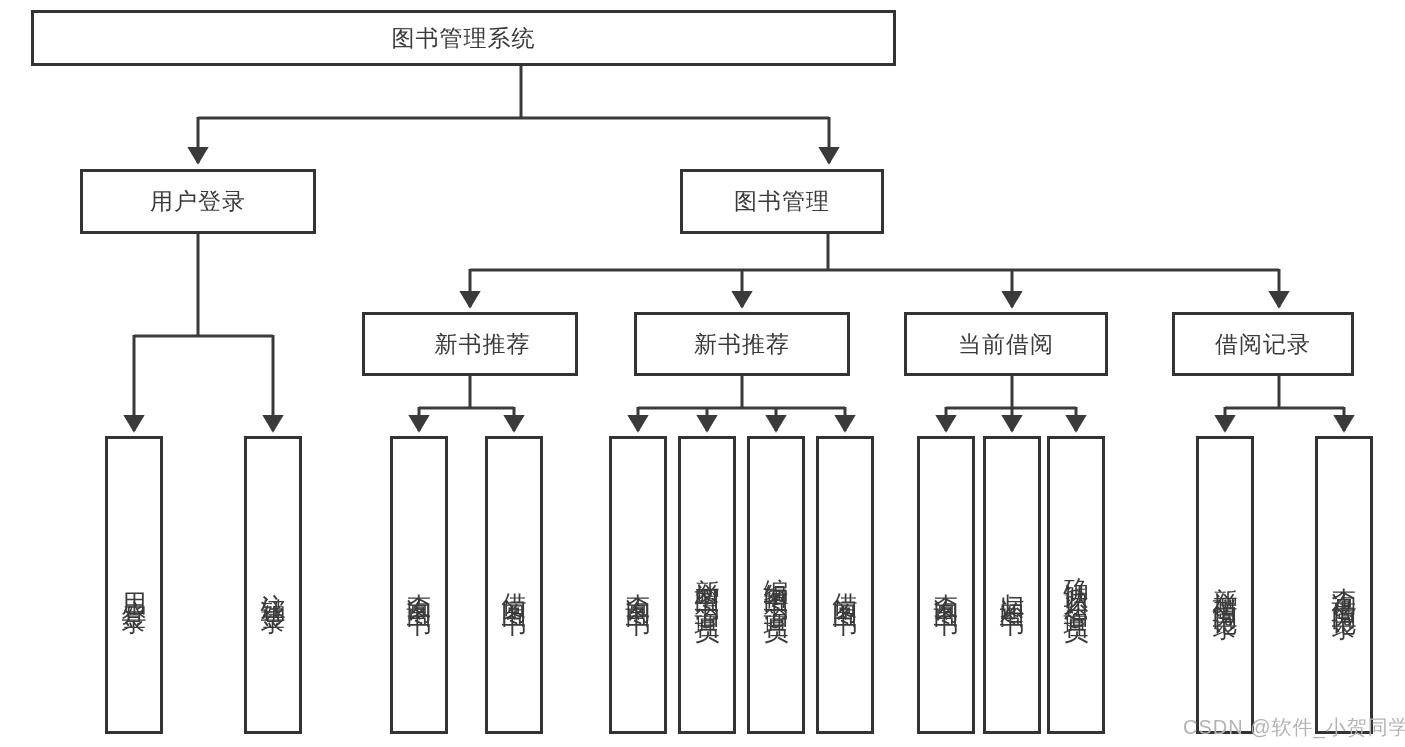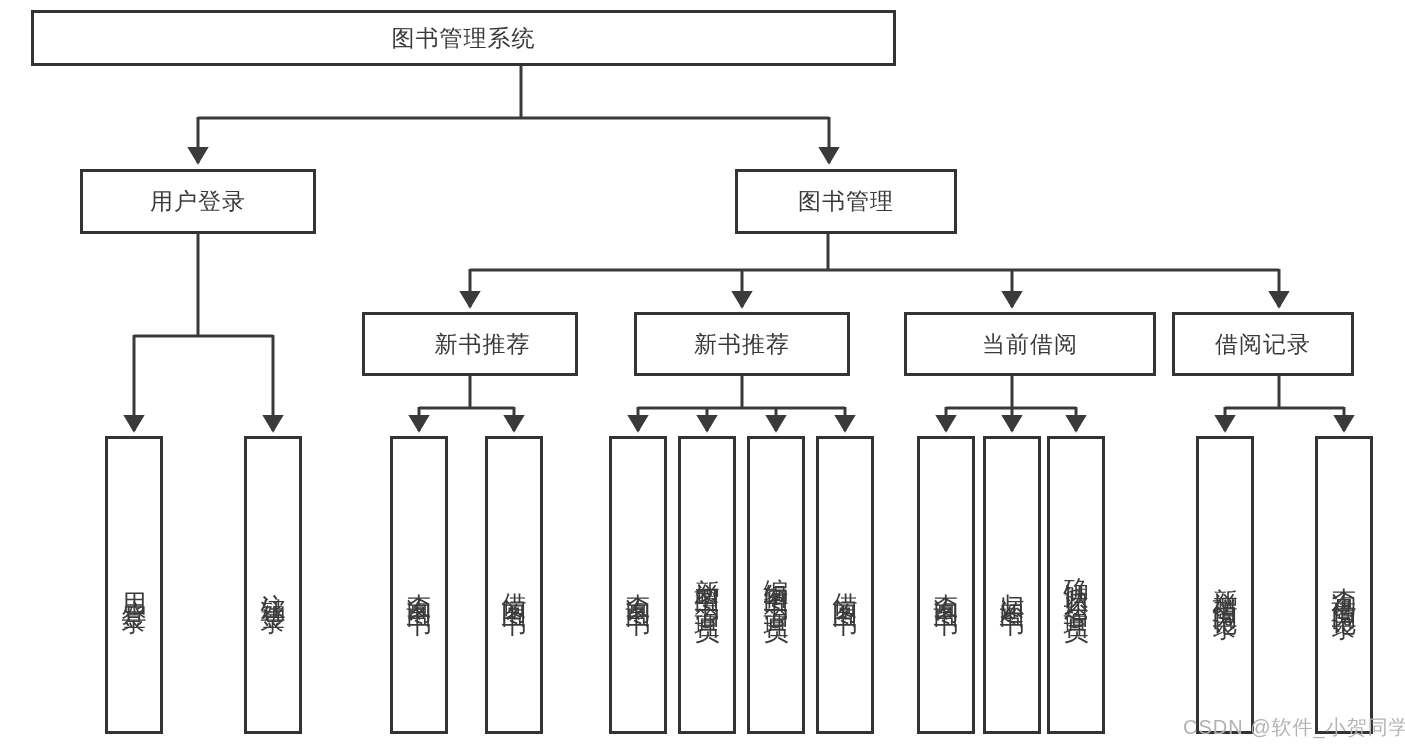--- a/index.html
+++ b/index.html
@@ -117,25 +117,25 @@
       <path d="M1279,376 V408"></path>
       <path d="M1225,408 H1344"></path>
       <path d="M1225,407 V431" marker-end="url(#arrow)"></path>
       <path d="M1344,407 V431" marker-end="url(#arrow)"></path>
     </g>
   </svg>
 
   <div class="node hbox root">图书管理系统</div>
 
   <div class="node hbox lvl2" style="left:80px;width:236px;">用户登录</div>
-  <div class="node hbox lvl2" style="left:735px;width:222px;">图书管理</div>
+  <div class="node hbox lvl2" style="left:680px;width:204px;">图书管理</div>
 
   <div class="node hbox lvl3" style="left:362px;width:216px;padding-left:25px;">新书推荐</div>
   <div class="node hbox lvl3" style="left:634px;width:216px;">新书推荐</div>
-  <div class="node hbox lvl3" style="left:904px;width:252px;">当前借阅</div>
+  <div class="node hbox lvl3" style="left:904px;width:204px;">当前借阅</div>
   <div class="node hbox lvl3" style="left:1172px;width:182px;">借阅记录</div>
 
   <div class="node vbox" style="left:105px;">
     <span class="vtext">用户登录</span>
   </div>
   <div class="node vbox" style="left:244px;">
     <span class="vtext">注销登录</span>
   </div>
 
   <div class="node vbox" style="left:390px;">

